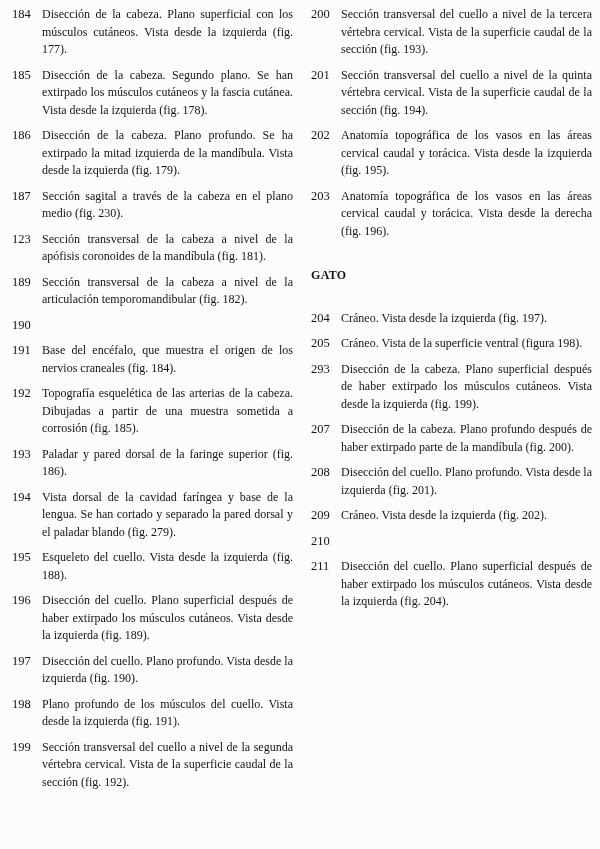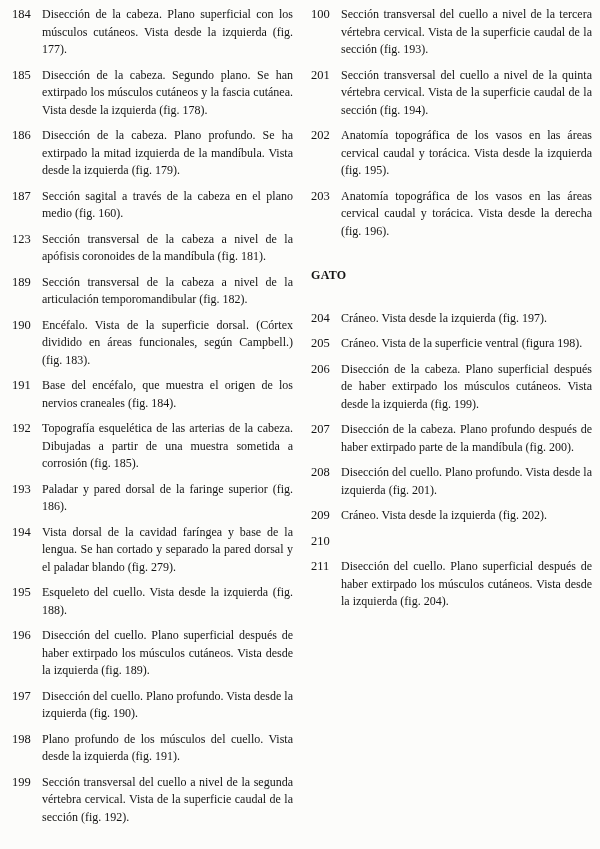--- a/index.html
+++ b/index.html
@@ -58,36 +58,35 @@
     <span class="txt">Disección de la cabeza. Segundo plano. Se han extirpado los músculos cutáneos y la fascia cutánea. Vista desde la izquierda (fig. 178).</span>
   </div>
 
   <div class="entry">
     <span class="num">186</span>
     <span class="txt">Disección de la cabeza. Plano profundo. Se ha extirpado la mitad izquierda de la mandíbula. Vista desde la izquierda (fig. 179).</span>
   </div>
 
   <div class="entry">
     <span class="num">187</span>
-    <span class="txt">Sección sagital a través de la cabeza en el plano medio (fig. 160).</span>
+    <span class="txt">Sección sagital a través de la cabeza en el plano medio (fig. 230).</span>
   </div>
 
   <div class="entry">
     <span class="num">123</span>
     <span class="txt">Sección transversal de la cabeza a nivel de la apófisis coronoides de la mandíbula (fig. 181).</span>
   </div>
 
   <div class="entry">
     <span class="num">189</span>
     <span class="txt">Sección transversal de la cabeza a nivel de la articulación temporomandibular (fig. 182).</span>
   </div>
 
   <div class="entry">
     <span class="num">190</span>
-    <span class="txt">Encéfalo. Vista de la superficie dorsal. (Córtex dividido en áreas funcionales, según Campbell.) (fig. 183).</span>
   </div>
 
   <div class="entry">
     <span class="num">191</span>
     <span class="txt">Base del encéfalo, que muestra el origen de los nervios craneales (fig. 184).</span>
   </div>
 
   <div class="entry">
     <span class="num">192</span>
     <span class="txt">Topografía esquelética de las arterias de la cabeza. Dibujadas a partir de una muestra sometida a corrosión (fig. 185).</span>
@@ -123,21 +122,21 @@
     <span class="txt">Plano profundo de los músculos del cuello. Vista desde la izquierda (fig. 191).</span>
   </div>
 
   <div class="entry">
     <span class="num">199</span>
     <span class="txt">Sección transversal del cuello a nivel de la segunda vértebra cervical. Vista de la superficie caudal de la sección (fig. 192).</span>
   </div>
 </div>
   <div class="col">
   <div class="entry">
-    <span class="num">100</span>
+    <span class="num">200</span>
     <span class="txt">Sección transversal del cuello a nivel de la tercera vértebra cervical. Vista de la superficie caudal de la sección (fig. 193).</span>
   </div>
 
   <div class="entry">
     <span class="num">201</span>
     <span class="txt">Sección transversal del cuello a nivel de la quinta vértebra cervical. Vista de la superficie caudal de la sección (fig. 194).</span>
   </div>
 
   <div class="entry">
     <span class="num">202</span>
@@ -155,21 +154,21 @@
     <span class="num">204</span>
     <span class="txt">Cráneo. Vista desde la izquierda (fig. 197).</span>
   </div>
 
   <div class="entry">
     <span class="num">205</span>
     <span class="txt">Cráneo. Vista de la superficie ventral (figura 198).</span>
   </div>
 
   <div class="entry">
-    <span class="num">206</span>
+    <span class="num">293</span>
     <span class="txt">Disección de la cabeza. Plano superficial después de haber extirpado los músculos cutáneos. Vista desde la izquierda (fig. 199).</span>
   </div>
 
   <div class="entry">
     <span class="num">207</span>
     <span class="txt">Disección de la cabeza. Plano profundo después de haber extirpado parte de la mandíbula (fig. 200).</span>
   </div>
 
   <div class="entry">
     <span class="num">208</span>

